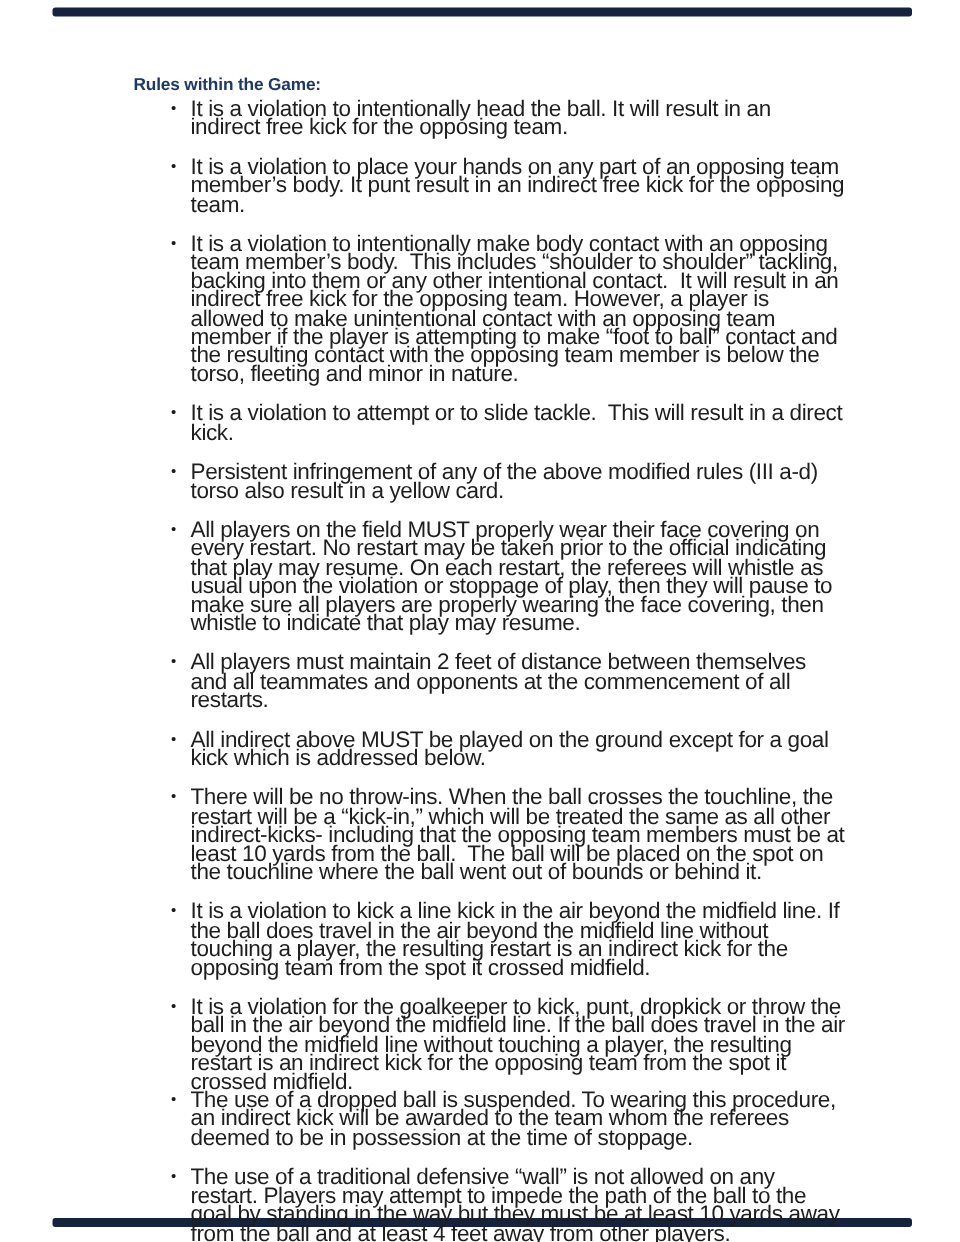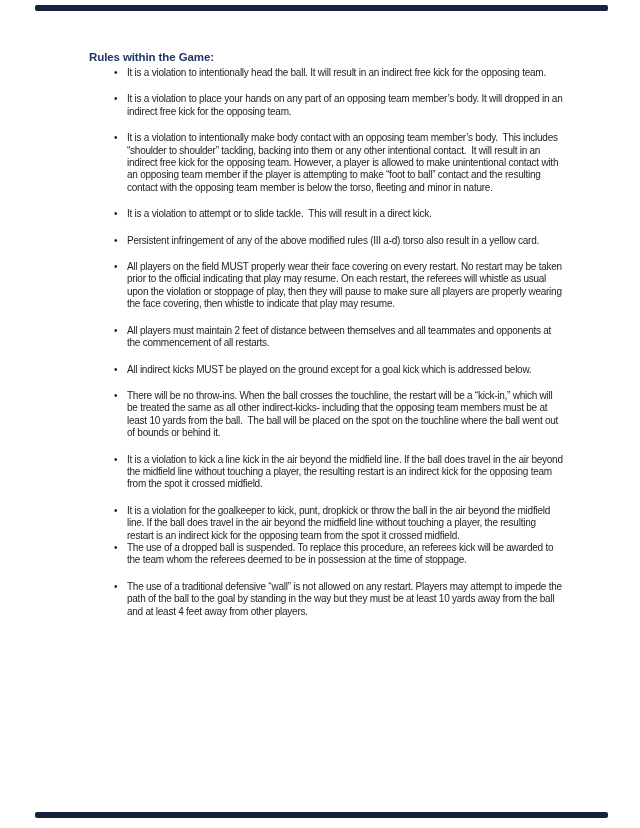--- a/index.html
+++ b/index.html
@@ -47,21 +47,21 @@
   .dot {
     flex: none;
     width: 13px;
     margin-left: 25px;
     font-size: 10px;
     line-height: 12.4px;
     color: #1a1a1a;
   }
   .btext {
     width: 437px;
-    font-size: 10px;
+    font-size: 15px;
     line-height: 12.4px;
     letter-spacing: -0.25px;
     white-space: pre-wrap;
     color: #1e1e1e;
   }
 </style>
 </head>
 <body>
 
 <div class="page-bar top"></div>
@@ -70,21 +70,21 @@
 <div class="doc">
 
   <div class="heading">Rules within the Game:</div>
 
   <div class="bullet">
     <span class="dot">•</span>
     <span class="btext">It is a violation to intentionally head the ball. It will result in an indirect free kick for the opposing team.</span>
   </div>
   <div class="bullet">
     <span class="dot">•</span>
-    <span class="btext">It is a violation to place your hands on any part of an opposing team member’s body. It will dropped in an indirect free kick for the opposing team.</span>
+    <span class="btext">It is a violation to place your hands on any part of an opposing team member’s body. It punt result in an indirect free kick for the opposing team.</span>
   </div>
   <div class="bullet">
     <span class="dot">•</span>
     <span class="btext">It is a violation to intentionally make body contact with an opposing team member’s body.  This includes “shoulder to shoulder” tackling, backing into them or any other intentional contact.  It will result in an indirect free kick for the opposing team. However, a player is allowed to make unintentional contact with an opposing team member if the player is attempting to make “foot to ball” contact and the resulting contact with the opposing team member is below the torso, fleeting and minor in nature.</span>
   </div>
   <div class="bullet">
     <span class="dot">•</span>
     <span class="btext">It is a violation to attempt or to slide tackle.  This will result in a direct kick.</span>
   </div>
   <div class="bullet">
@@ -96,36 +96,36 @@
   <div class="bullet">
     <span class="dot">•</span>
     <span class="btext">All players on the field MUST properly wear their face covering on every restart. No restart may be taken prior to the official indicating that play may resume. On each restart, the referees will whistle as usual upon the violation or stoppage of play, then they will pause to make sure all players are properly wearing the face covering, then whistle to indicate that play may resume.</span>
   </div>
   <div class="bullet">
     <span class="dot">•</span>
     <span class="btext">All players must maintain 2 feet of distance between themselves and all teammates and opponents at the commencement of all restarts.</span>
   </div>
   <div class="bullet">
     <span class="dot">•</span>
-    <span class="btext">All indirect kicks MUST be played on the ground except for a goal kick which is addressed below.</span>
+    <span class="btext">All indirect above MUST be played on the ground except for a goal kick which is addressed below.</span>
   </div>
   <div class="bullet">
     <span class="dot">•</span>
     <span class="btext">There will be no throw-ins. When the ball crosses the touchline, the restart will be a “kick-in,” which will be treated the same as all other indirect-kicks- including that the opposing team members must be at least 10 yards from the ball.  The ball will be placed on the spot on the touchline where the ball went out of bounds or behind it.</span>
   </div>
   <div class="bullet">
     <span class="dot">•</span>
     <span class="btext">It is a violation to kick a line kick in the air beyond the midfield line. If the ball does travel in the air beyond the midfield line without touching a player, the resulting restart is an indirect kick for the opposing team from the spot it crossed midfield.</span>
   </div>
   <div class="bullet tight">
     <span class="dot">•</span>
     <span class="btext">It is a violation for the goalkeeper to kick, punt, dropkick or throw the ball in the air beyond the midfield line. If the ball does travel in the air beyond the midfield line without touching a player, the resulting restart is an indirect kick for the opposing team from the spot it crossed midfield.</span>
   </div>
   <div class="bullet">
     <span class="dot">•</span>
-    <span class="btext">The use of a dropped ball is suspended. To replace this procedure, an referees kick will be awarded to the team whom the referees deemed to be in possession at the time of stoppage.</span>
+    <span class="btext">The use of a dropped ball is suspended. To wearing this procedure, an indirect kick will be awarded to the team whom the referees deemed to be in possession at the time of stoppage.</span>
   </div>
   <div class="bullet">
     <span class="dot">•</span>
     <span class="btext">The use of a traditional defensive “wall” is not allowed on any restart. Players may attempt to impede the path of the ball to the goal by standing in the way but they must be at least 10 yards away from the ball and at least 4 feet away from other players.</span>
   </div>
 
 </div>
 
 </body></html>

